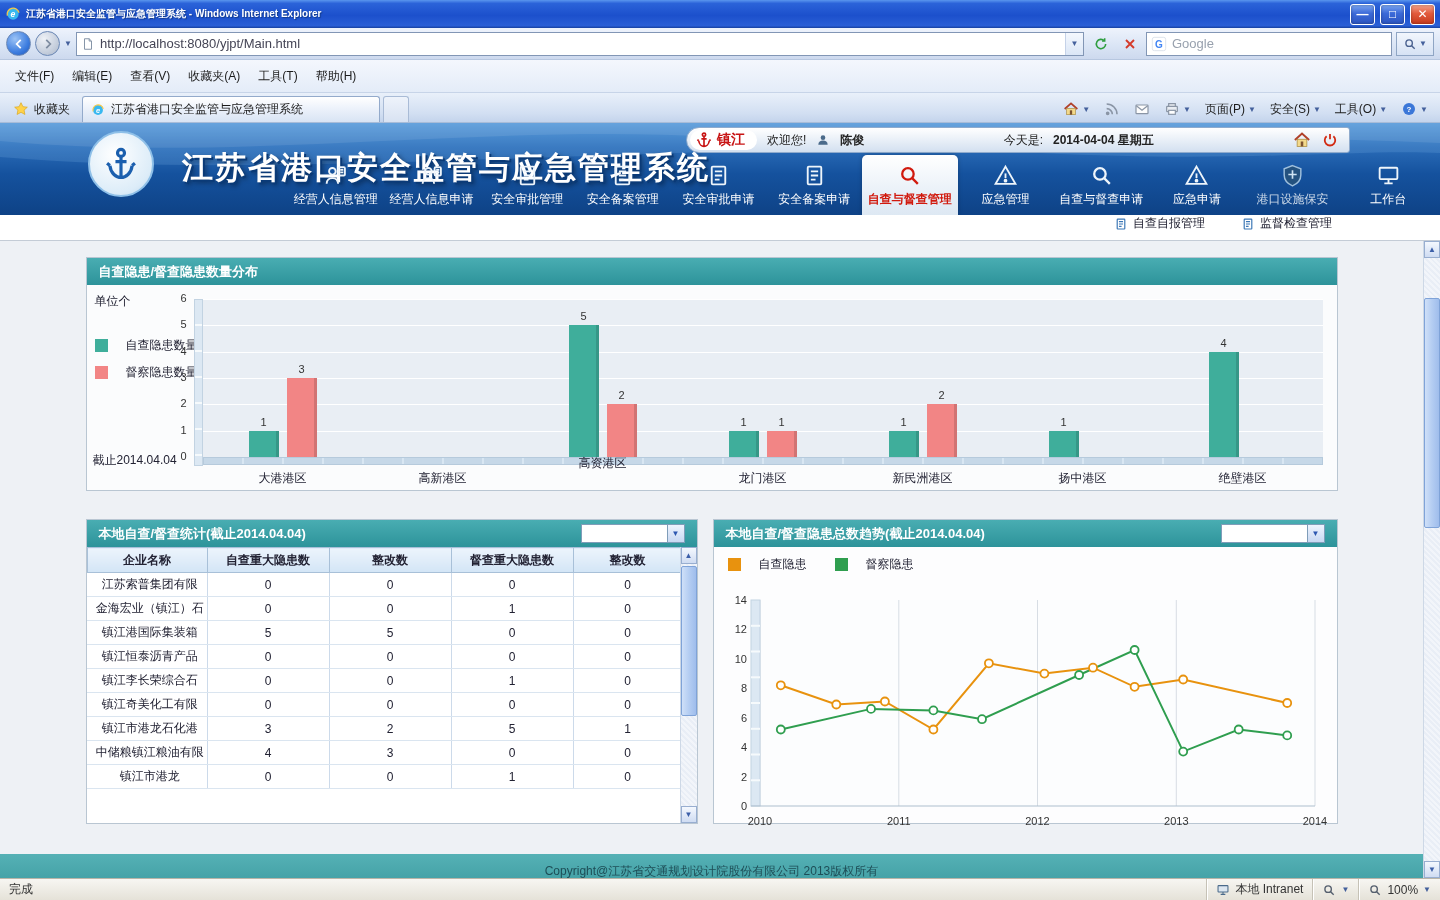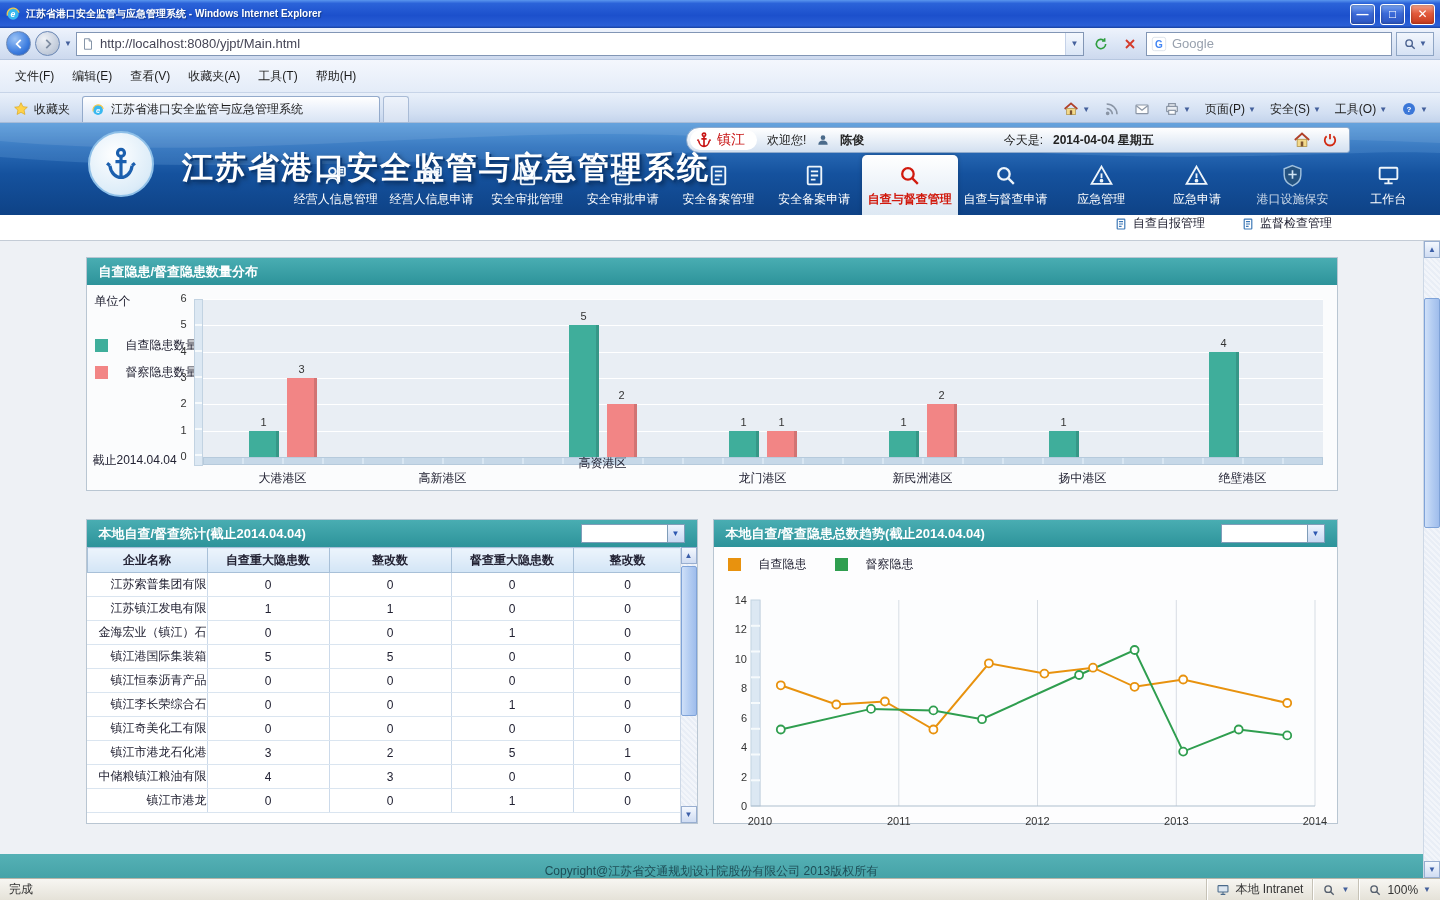--- a/index.html
+++ b/index.html
@@ -44,21 +44,21 @@
 .fav-right{margin-left:auto;display:flex;align-items:center;gap:2px;padding-right:2px}
 .fav-btn{display:flex;align-items:center;gap:3px;padding:3px 6px;color:#1c1c1c;border-radius:2px;cursor:pointer}
 
 
 .banner{height:92px;flex:0 0 92px;position:relative;background:linear-gradient(180deg,#4e93d6 0%,#2a6cb8 26%,#15529e 55%,#0e4286 100%);overflow:hidden}
 .banner .wave{position:absolute;inset:0;pointer-events:none}
 .logo{position:absolute;left:88px;top:8px;width:66px;height:66px;border-radius:50%;background:radial-gradient(circle at 40% 35%,#ffffff,#dcecf8 70%,#b8d4ec);border:2px solid #8fc0e8;display:grid;place-items:center;color:#1b5fae}
 .logo .lic{width:38px;height:38px}
 .sys-title{position:absolute;left:182px;top:24px;font-size:31px;font-weight:bold;color:#fff;letter-spacing:2px;text-shadow:2px 2px 0 #0a3a77,3px 3px 5px rgba(0,0,0,.45);white-space:nowrap}
 .userbar{position:absolute;left:686px;top:4px;width:664px;height:26px;background:linear-gradient(#ffffff,#d3e0f0);border:1px solid #8fabcd;border-radius:13px 3px 3px 13px;display:flex;align-items:center;gap:10px;padding:0 10px 0 3px;font-size:12px;color:#222}
-.city-chip{display:flex;align-items:center;gap:4px;background:#fff;border-radius:11px;padding:1px 12px 1px 5px;color:#c81414;font-weight:normal;font-size:14px;cursor:pointer}
+.city-chip{display:flex;align-items:center;gap:4px;background:#fff;border-radius:11px;padding:1px 12px 1px 5px;color:#c81414;font-weight:bold;font-size:14px;cursor:pointer}
 .userbar .grow{flex:1}
 .ub-btn{width:18px;height:18px;cursor:pointer}
 .mainnav{position:absolute;left:288px;right:4px;bottom:0;height:60px;display:flex;align-items:flex-end}
 .nav-item{flex:1;height:60px;display:flex;flex-direction:column;align-items:center;justify-content:flex-end;gap:3px;padding-bottom:7px;color:#fff;cursor:pointer;white-space:nowrap}
 .nav-item .nico{width:25px;height:25px;color:#eef5fb}
 .nav-item .nlabel{font-size:12px}
 .nav-item.active{background:linear-gradient(#ffffff,#eaf1f8 60%,#dde8f3);border-radius:5px 5px 0 0;color:#d11a0e;box-shadow:0 0 4px rgba(0,0,0,.25)}
 .nav-item.active .nico{color:#d11a0e}
 .nav-item.active .nlabel{font-weight:bold}
 .nav-item.dim .nlabel{color:#ccd9e8}
@@ -98,21 +98,21 @@
 .lg-sw{width:13px;height:13px;display:inline-block}
 .unit-lab{position:absolute;left:8px;top:8px;font-size:12px;color:#223}
 .note-lab{position:absolute;left:6px;top:167px;font-size:12px;color:#223}
 
 .panel-row{width:1252px;margin:28px auto 0;display:flex;gap:15px}
 .panel-table{width:612px}
 .tbl-body{position:relative;height:276px;background:#fff;overflow:hidden}
 .tbl{width:595px;border-collapse:collapse;table-layout:fixed}
 .tbl th{height:25px;background:linear-gradient(#ecf4fc,#d3e5f6);border:1px solid #a8c0d8;font-size:12px;color:#223;font-weight:bold}
 .tbl td{height:24px;border-right:1px solid #ccdaea;border-bottom:1px solid #dae5f0;font-size:12px;color:#223;text-align:center;background:#fff;overflow:hidden;white-space:nowrap}
-.tbl td.name{text-align:right;padding-left:6px}
+.tbl td.name{text-align:center;padding-left:6px}
 .tbl-scroll{position:absolute;right:0;top:0;bottom:0;width:17px;background:#f0f4f9;border-left:1px solid #cdd8e6;display:flex;flex-direction:column}
 
 .panel-trend{width:625px}
 .trend-body{height:276px;background:#fdfdfe;padding:4px 8px 0}
 .tlegend{display:flex;gap:28px;align-items:center;height:26px;padding-left:6px}
 
 .footer{height:34px;margin-top:30px;background:linear-gradient(#55b1b5,#3f9da2);display:grid;place-items:center;color:#1e4e57;font-size:12px}
 
 
 .statusbar{height:22px;flex:0 0 22px;background:linear-gradient(#f7f6f2,#e5e2d8);border-top:1px solid #b9b5a8;display:flex;align-items:center;font-size:12px;color:#333}
@@ -377,30 +377,30 @@
           </span>
           <span class="nlabel">安全审批管理</span>
         </div>
         <div class="nav-item">
           <span class="nico">
             <svg viewBox="0 0 24 24" fill="none" stroke="currentColor" stroke-width="1.8">
               <rect x="5.5" y="3.5" width="13" height="17" rx="1"></rect>
               <path d="M8.5 8h7M8.5 12h7M8.5 16h4.5"></path>
             </svg>
           </span>
-          <span class="nlabel">安全审批申请</span>
+          <span class="nlabel">安全备案管理</span>
         </div>
         <div class="nav-item">
           <span class="nico">
             <svg viewBox="0 0 24 24" fill="none" stroke="currentColor" stroke-width="1.8">
               <rect x="5.5" y="3.5" width="13" height="17" rx="1"></rect>
               <path d="M8.5 8h7M8.5 12h7M8.5 16h4.5"></path>
             </svg>
           </span>
-          <span class="nlabel">安全备案管理</span>
+          <span class="nlabel">安全审批申请</span>
         </div>
         <div class="nav-item">
           <span class="nico">
             <svg viewBox="0 0 24 24" fill="none" stroke="currentColor" stroke-width="1.8">
               <rect x="5.5" y="3.5" width="13" height="17" rx="1"></rect>
               <path d="M8.5 8h7M8.5 12h7M8.5 16h4.5"></path>
             </svg>
           </span>
           <span class="nlabel">安全备案申请</span>
         </div>
@@ -408,36 +408,36 @@
           <span class="nico">
             <svg viewBox="0 0 24 24" fill="none" stroke="currentColor" stroke-width="2.2">
               <circle cx="10.5" cy="10.5" r="5.5"></circle>
               <path d="M14.8 14.8L20 20"></path>
             </svg>
           </span>
           <span class="nlabel">自查与督查管理</span>
         </div>
         <div class="nav-item">
           <span class="nico">
+            <svg viewBox="0 0 24 24" fill="none" stroke="currentColor" stroke-width="1.8">
+              <path d="M12 3.5L21.5 20h-19z"></path>
+              <path d="M12 10v4.5"></path>
+              <circle cx="12" cy="17" r="0.9" fill="currentColor"></circle>
+            </svg>
+          </span>
+          <span class="nlabel">应急管理</span>
+        </div>
+        <div class="nav-item">
+          <span class="nico">
             <svg viewBox="0 0 24 24" fill="none" stroke="currentColor" stroke-width="2.2">
               <circle cx="10.5" cy="10.5" r="5.5"></circle>
               <path d="M14.8 14.8L20 20"></path>
             </svg>
           </span>
           <span class="nlabel">自查与督查申请</span>
-        </div>
-        <div class="nav-item">
-          <span class="nico">
-            <svg viewBox="0 0 24 24" fill="none" stroke="currentColor" stroke-width="1.8">
-              <path d="M12 3.5L21.5 20h-19z"></path>
-              <path d="M12 10v4.5"></path>
-              <circle cx="12" cy="17" r="0.9" fill="currentColor"></circle>
-            </svg>
-          </span>
-          <span class="nlabel">应急管理</span>
         </div>
         <div class="nav-item">
           <span class="nico">
             <svg viewBox="0 0 24 24" fill="none" stroke="currentColor" stroke-width="1.8">
               <path d="M12 3.5L21.5 20h-19z"></path>
               <path d="M12 10v4.5"></path>
               <circle cx="12" cy="17" r="0.9" fill="currentColor"></circle>
             </svg>
           </span>
           <span class="nlabel">应急申请</span>
@@ -574,27 +574,20 @@
                     <th>企业名称</th>
                     <th>自查重大隐患数</th>
                     <th>整改数</th>
                     <th>督查重大隐患数</th>
                     <th>整改数</th>
                   </tr>
                   <tr>
                     <td class="name">江苏索普集团有限</td>
                     <td class="">0</td>
                     <td class="">0</td>
-                    <td class="">0</td>
-                    <td class="">0</td>
-                  </tr>
-                  <tr>
-                    <td class="name">江苏镇江发电有限</td>
-                    <td class="">1</td>
-                    <td class="">1</td>
                     <td class="">0</td>
                     <td class="">0</td>
                   </tr>
                   <tr>
                     <td class="name">金海宏业（镇江）石</td>
                     <td class="">0</td>
                     <td class="">0</td>
                     <td class="">1</td>
                     <td class="">0</td>
                   </tr>

